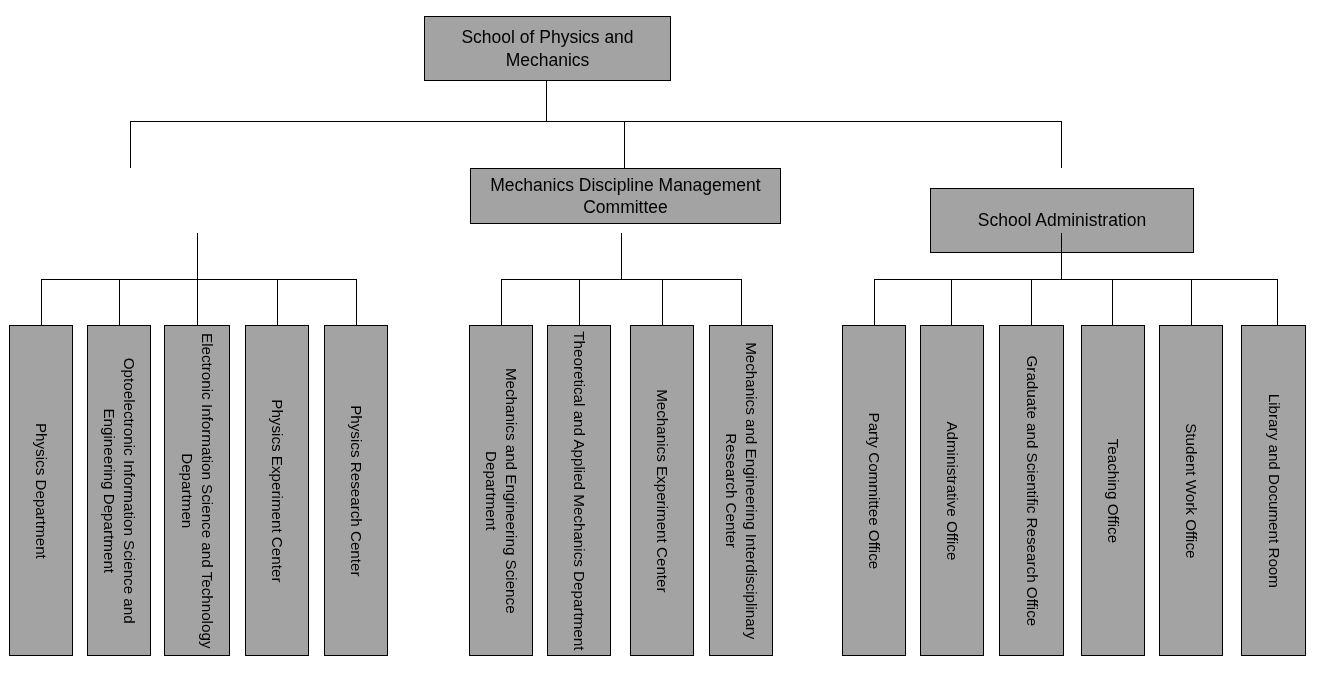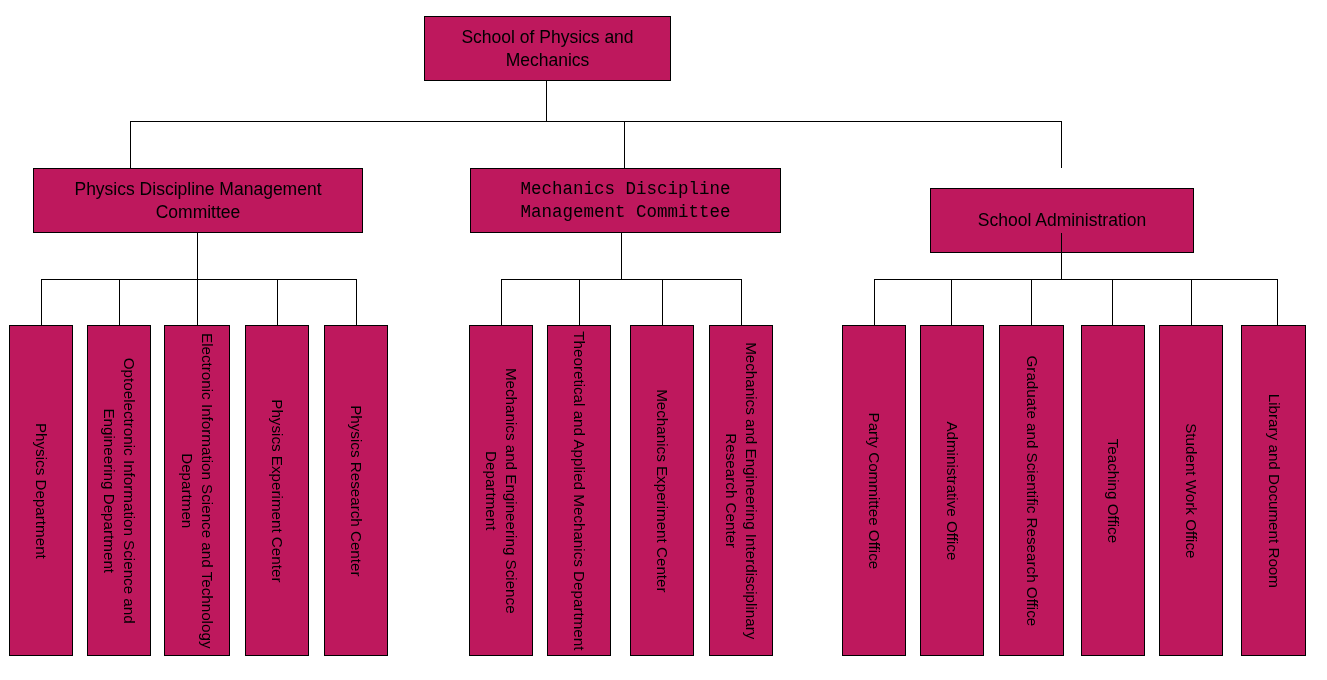--- a/index.html
+++ b/index.html
@@ -18,21 +18,21 @@
     height: 680px;
     background: #ffffff;
     overflow: hidden;
   }
 
   
   .node {
     position: absolute;
     box-sizing: border-box;
     border: 1.4px solid #000000;
-    background: #be185d;
+    background: #a3a3a3;
     display: flex;
     align-items: center;
     justify-content: center;
     text-align: center;
   }
   .node .label {
     display: block;
     line-height: 1.28;
   }
 
@@ -75,24 +75,21 @@
   </div>
 
   <div class="ln v" style="left:546px; top:81px; height:41px;"></div>
 
   <div class="ln h" style="left:130px; top:121px; width:932px;"></div>
 
   <div class="ln v" style="left:130px; top:121px; height:47px;"></div>
   <div class="ln v" style="left:624px; top:121px; height:47px;"></div>
   <div class="ln v" style="left:1061px; top:121px; height:47px;"></div>
 
-  <div class="node horiz" style="left:33px; top:168px; width:330px; height:65px;">
-    <span class="label">Physics Discipline Management Committee</span>
-  </div>
-  <div class="node horiz" style="left:470px; top:168px; width:311px; height:65px;font-family:Liberation Mono, monospace;">
+  <div class="node horiz" style="left:470px; top:168px; width:311px; height:56px;">
     <span class="label">Mechanics Discipline Management Committee</span>
   </div>
   <div class="node horiz" style="left:930px; top:168px; width:264px; height:65px;margin-top:20px;">
     <span class="label">School Administration</span>
   </div>
 
   <div class="ln v" style="left:197px; top:233px; height:47px;"></div>
   <div class="ln h" style="left:41px; top:279px; width:316px;"></div>
   <div class="ln v" style="left:41px; top:279px; height:46px;"></div>
   <div class="ln v" style="left:119px; top:279px; height:46px;"></div>

